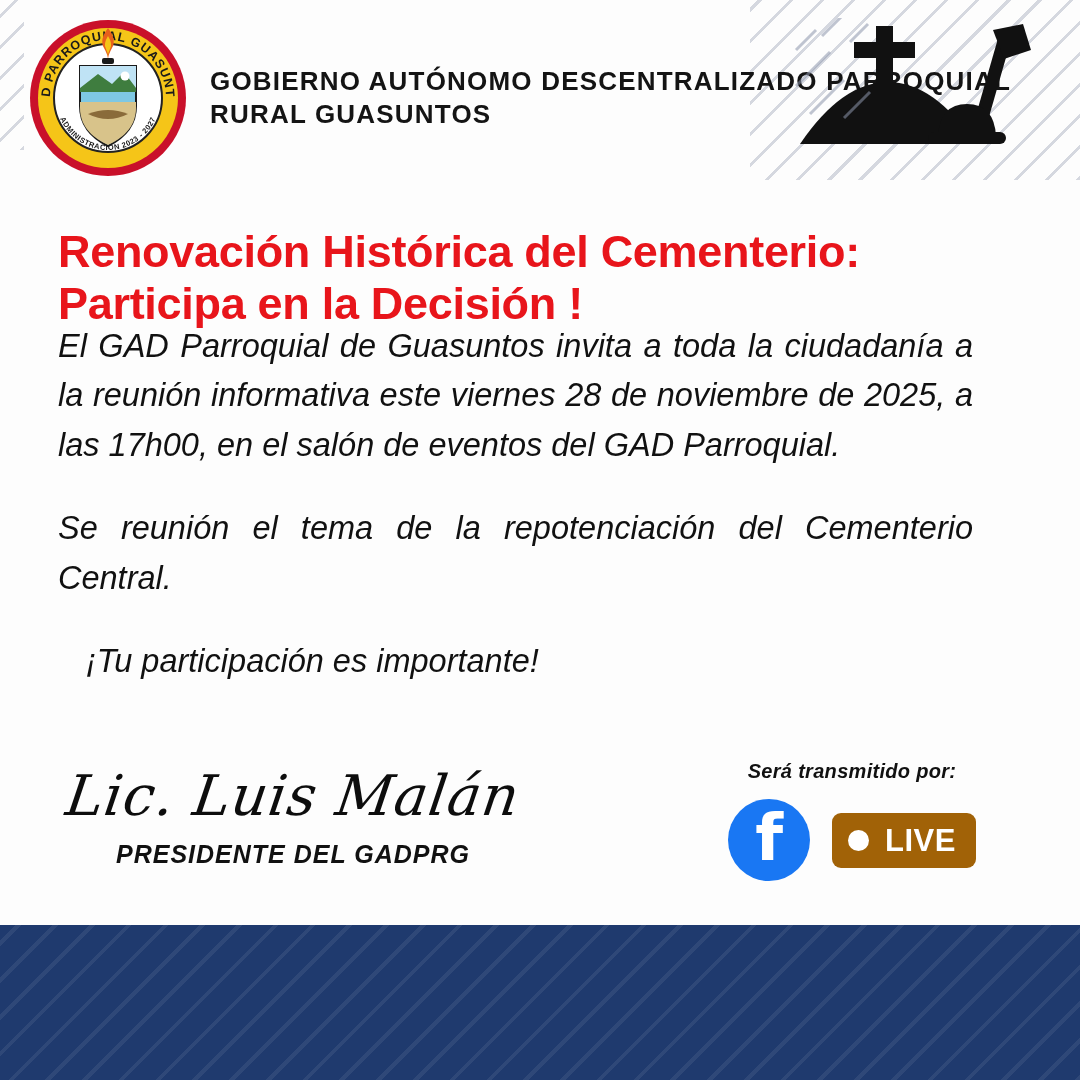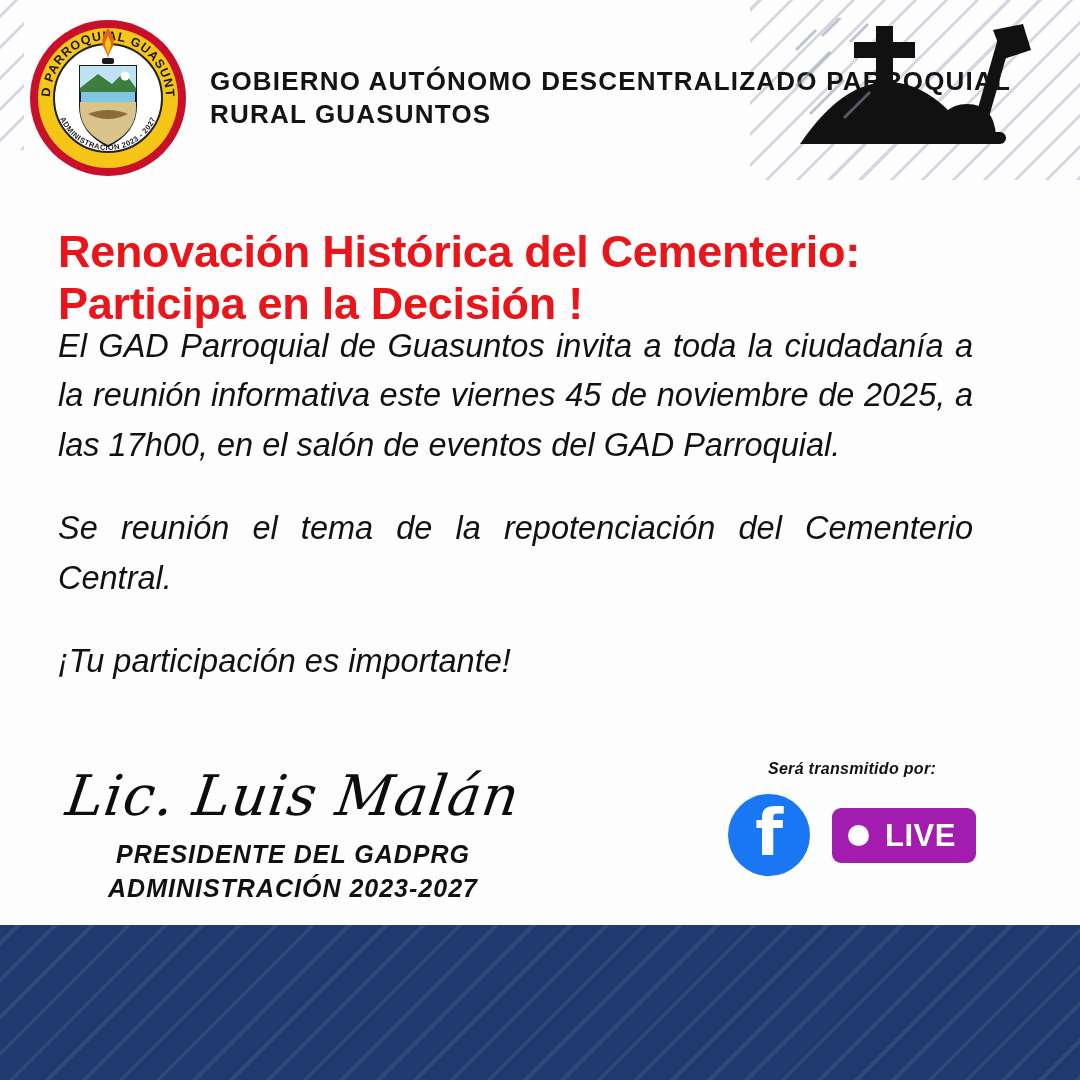--- a/index.html
+++ b/index.html
@@ -110,20 +110,21 @@
     font-size: 32.5px;
     font-style: italic;
     line-height: 1.52;
     text-align: justify;
   }
   .body-copy p {
     margin: 0 0 34px 0;
   }
   .body-copy p:last-child {
     margin-bottom: 0;
+    margin-left: 28px;
   }
   .no-justify {
     text-align: left;
   }
 
   
   .signature-block {
     position: absolute;
     left: 58px;
     top: 768px;
@@ -152,21 +153,21 @@
 
   
   .broadcast {
     position: absolute;
     right: 78px;
     top: 760px;
     width: 300px;
     text-align: center;
   }
   .broadcast-label {
-    font-size: 16px;
+    font-size: 20px;
     font-weight: bold;
     font-style: italic;
     color: #111111;
     margin-bottom: 16px;
     letter-spacing: 0.3px;
   }
   .broadcast-row {
     display: flex;
     align-items: center;
     justify-content: center;
@@ -186,21 +187,21 @@
     right: 0;
     top: 7px;
     text-align: center;
     font-family: "DejaVu Sans", sans-serif;
     font-weight: bold;
     font-size: 64px;
     color: #ffffff;
     line-height: 1;
   }
   .live-badge {
-    background: #a21caf;
+    background: #a16207;
     border-radius: 9px;
     padding: 12px 20px 12px 16px;
     display: flex;
     align-items: center;
     gap: 16px;
   }
   .live-dot {
     width: 21px;
     height: 21px;
     border-radius: 50%;
@@ -297,29 +298,28 @@
         <line x1="56" y1="100" x2="82" y2="74"></line>
         <line x1="34" y1="18" x2="58" y2="-6"></line>
         <line x1="62" y1="24" x2="80" y2="6"></line>
       </g>
     </svg>
   </div>
 
   <h1 class="headline">Renovación Histórica del Cementerio: Participa en la Decisión !</h1>
 
   <div class="body-copy">
-    <p>El GAD Parroquial de Guasuntos invita a toda la ciudadanía a la reunión informativa este viernes 45 de noviembre de 2025, a las 17h00, en el salón de eventos del GAD Parroquial.</p>
+    <p>El GAD Parroquial de Guasuntos invita a toda la ciudadanía a la reunión informativa este viernes 28 de noviembre de 2025, a las 17h00, en el salón de eventos del GAD Parroquial.</p>
     <p>Se reunión el tema de la repotenciación del Cementerio Central.</p>
     <p class="no-justify">¡Tu participación es importante!</p>
   </div>
 
   <div class="signature-block">
     <div class="signature">Lic. Luis Malán</div>
     <div class="sig-role">PRESIDENTE DEL GADPRG</div>
-    <div class="sig-role">ADMINISTRACIÓN 2023-2027</div>
   </div>
 
   <div class="broadcast">
     <div class="broadcast-label">Será transmitido por:</div>
     <div class="broadcast-row">
       <div class="fb-badge">
         <div class="f">f</div>
       </div>
       <div class="live-badge">
         <div class="live-dot"></div>

